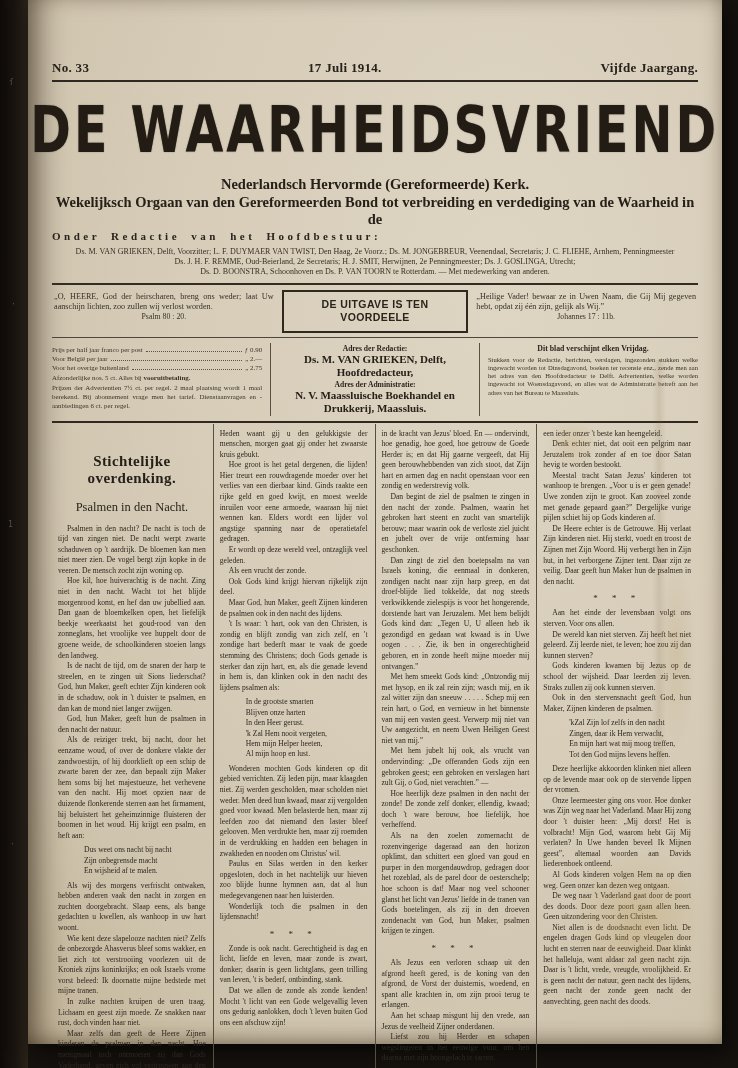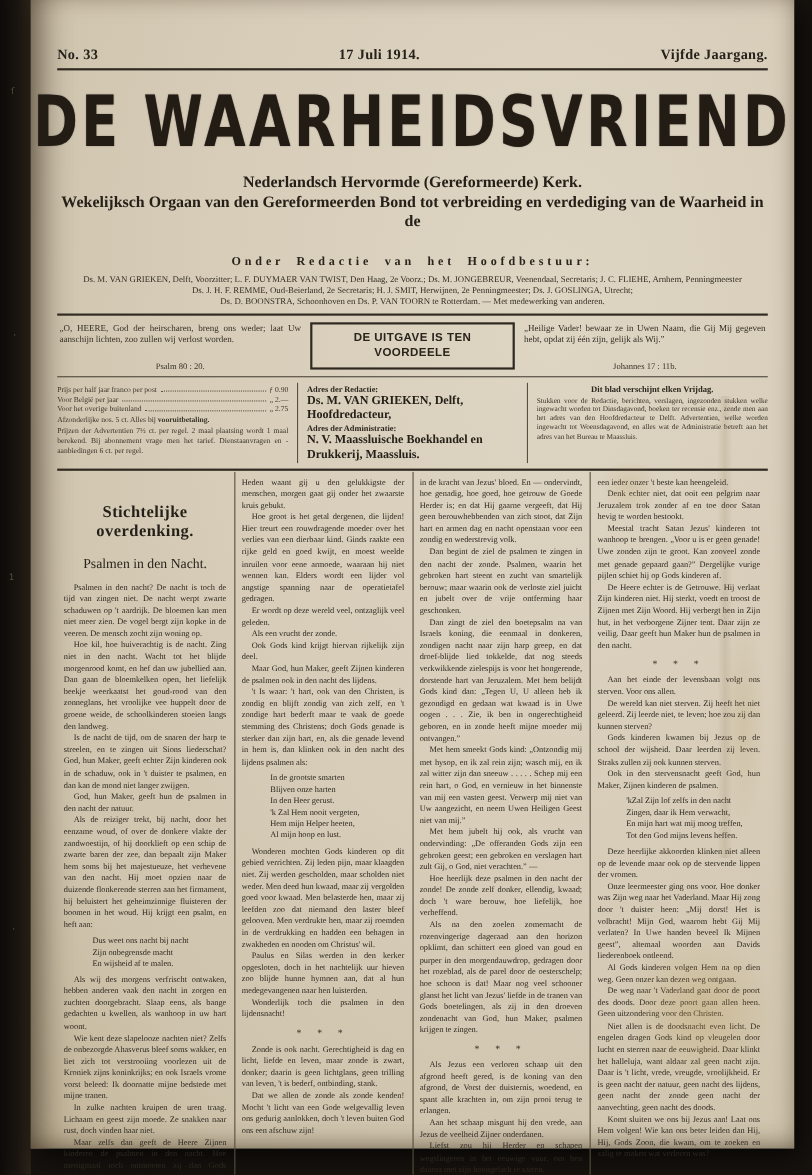--- a/index.html
+++ b/index.html
@@ -22,48 +22,48 @@
   }
   .stain{position:absolute;pointer-events:none;}
   .stain1{right:10px;bottom:60px;width:150px;height:130px;background:radial-gradient(circle,rgba(186,152,80,.30),rgba(186,152,80,0) 70%);}
   .stain2{right:120px;top:420px;width:60px;height:46px;background:radial-gradient(circle,rgba(180,148,82,.20),rgba(180,148,82,0) 70%);}
   .stain3{right:26px;top:560px;width:40px;height:190px;background:radial-gradient(ellipse,rgba(170,140,80,.18),rgba(170,140,80,0) 72%);}
   .crease{position:absolute;top:360px;left:624px;width:14px;height:420px;background:linear-gradient(90deg,rgba(120,98,64,0) 0%,rgba(120,98,64,.14) 50%,rgba(120,98,64,0) 100%);}
   .edge-strip{position:absolute;left:0;top:0;width:28px;height:1068px;background:linear-gradient(90deg,#0d0a08 0%,#1a1510 55%,#2c241a 100%);}
   .speck{position:absolute;color:rgba(225,214,190,.30);font-size:8px;font-family:"DejaVu Sans Mono",monospace;}
 
   
-  .topbar{display:flex;justify-content:space-between;align-items:baseline;padding-top:42px;font-weight:bold;font-size:13px;letter-spacing:.3px;color:#26211a;}
+  .topbar{display:flex;justify-content:space-between;align-items:baseline;padding-top:60px;font-weight:bold;font-size:13px;letter-spacing:.3px;color:#26211a;}
   .topbar-rule{border-bottom:2px solid #2e2820;margin-top:4px;}
   .masthead{height:94px;display:flex;align-items:center;justify-content:center;overflow:visible;}
   .masthead span{
     font-family:"DejaVu Sans",sans-serif;font-weight:bold;font-size:48px;letter-spacing:3px;
     transform:scale(1.02,1.34);color:#221c15;text-shadow:0 0 1px rgba(25,18,10,.55);white-space:nowrap;
   }
   .subtitle{text-align:center;font-weight:bold;font-size:14.5px;line-height:17.5px;color:#262019;}
-  .redactie{text-align:center;font-weight:bold;font-size:11px;letter-spacing:3.5px;word-spacing:5px;margin-top:21px;color:#2a241c;}
+  .redactie{text-align:left;font-weight:bold;font-size:11px;letter-spacing:3.5px;word-spacing:5px;margin-top:1px;color:#2a241c;}
   .board{text-align:center;font-size:8px;line-height:10px;margin-top:5px;color:#362f25;}
   .rule-thick{border-bottom:2px solid #332c22;margin-top:6px;}
   .rule-thin{border-bottom:1px solid #4d463a;}
 
   
   .strip1{display:flex;padding:5px 0 4px;}
   .qcell{flex:1.2;font-size:8.2px;line-height:10px;padding:2px 8px 0 2px;text-align:justify;color:#363026;}
   .qcell.right{padding:2px 2px 0 8px;}
-  .qsource{text-align:center;font-size:7.8px;margin-top:14px;}
+  .qsource{text-align:center;font-size:7.8px;margin-top:0;}
   .noticecell{flex:1.02;display:flex;align-items:center;justify-content:flex-end;}
   .noticebox{border:2px solid #2e2820;padding:6px 12px;text-align:center;font-family:"Liberation Sans",sans-serif;font-weight:bold;font-size:10.5px;line-height:13.5px;letter-spacing:.4px;color:#2a241c;}
 
   
   .strip2{display:flex;padding:5px 0 5px;}
   .cell-sub{flex:1.15;padding:2px 8px 0 0;}
   .raterow{display:flex;align-items:baseline;font-size:6.9px;line-height:9px;color:#3a3328;}
   .raterow .dots{flex:1;border-bottom:1px dotted #5a5242;margin:0 3px 2px;}
   .subnote{font-size:6.9px;line-height:8.8px;text-align:justify;margin-top:2px;color:#3a3328;}
-  .cell-adr{flex:1.05;border-left:1px solid #55503f;border-right:1px solid #55503f;text-align:left;padding:1px 8px 0;}
+  .cell-adr{flex:1.05;border-left:1px solid #55503f;border-right:1px solid #55503f;text-align:center;padding:1px 8px 0;}
   .adr-label{font-weight:bold;font-size:7.6px;line-height:9px;color:#2c261e;}
   .adr-big{font-weight:bold;font-size:11px;line-height:13.5px;color:#262019;}
   .cell-pub{flex:1.15;padding:1px 0 0 8px;}
   .pub-title{font-weight:bold;font-size:7.8px;text-align:center;line-height:10px;color:#2c261e;}
   .pub-body{font-size:6.6px;line-height:8.3px;text-align:justify;margin-top:2px;color:#3a3328;}
   .rule-heavy{border-bottom:2.5px solid #2f2920;}
 
   
   .columns{display:flex;height:648px;margin-top:1px;}
   .col{flex:1;padding:5px 7px 0 6px;overflow:hidden;}
@@ -236,16 +236,15 @@
         <div class="para">Ook in den stervensnacht geeft God, hun Maker, Zijnen kinderen de psalmen.</div>
         <div class="verse">'kZal Zijn lof zelfs in den nacht
 Zingen, daar ik Hem verwacht,
 En mijn hart wat mij moog treffen,
 Tot den God mijns levens heffen.</div>
         <div class="para">Deze heerlijke akkoorden klinken niet alleen op de levende maar ook op de stervende lippen der vromen.</div>
         <div class="para">Onze leermeester ging ons voor. Hoe donker was Zijn weg naar het Vaderland. Maar Hij zong door 't duister heen: „Mij dorst! Het is volbracht! Mijn God, waarom hebt Gij Mij verlaten? In Uwe handen beveel Ik Mijnen geest”, altemaal woorden aan Davids liederenboek ontleend.</div>
         <div class="para">Al Gods kinderen volgen Hem na op dien weg. Geen onzer kan dezen weg ontgaan.</div>
         <div class="para">De weg naar 't Vaderland gaat door de poort des doods. Door deze poort gaan allen heen. Geen uitzondering voor den Christen.</div>
         <div class="para">Niet allen is de doodsnacht even licht. De engelen dragen Gods kind op vleugelen door lucht en sterren naar de eeuwigheid. Daar klinkt het halleluja, want aldaar zal geen nacht zijn. Daar is 't licht, vrede, vreugde, vroolijkheid. Er is geen nacht der natuur, geen nacht des lijdens, geen nacht der zonde geen nacht der aanvechting, geen nacht des doods.</div>
-        <div class="para">Komt sluiten we ons bij Jezus aan! Laat ons Hem volgen! Wie kan ons beter leiden dan Hij, Hij, Gods Zoon, die kwam, om te zoeken en zalig te maken wat verloren was?</div>
       </div>
     </div>
 </div>
 
 </body></html>

